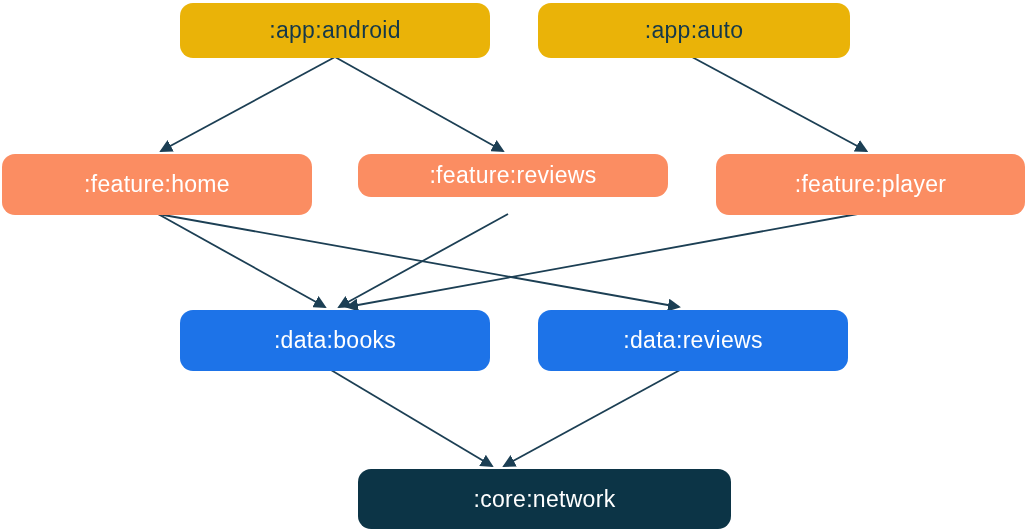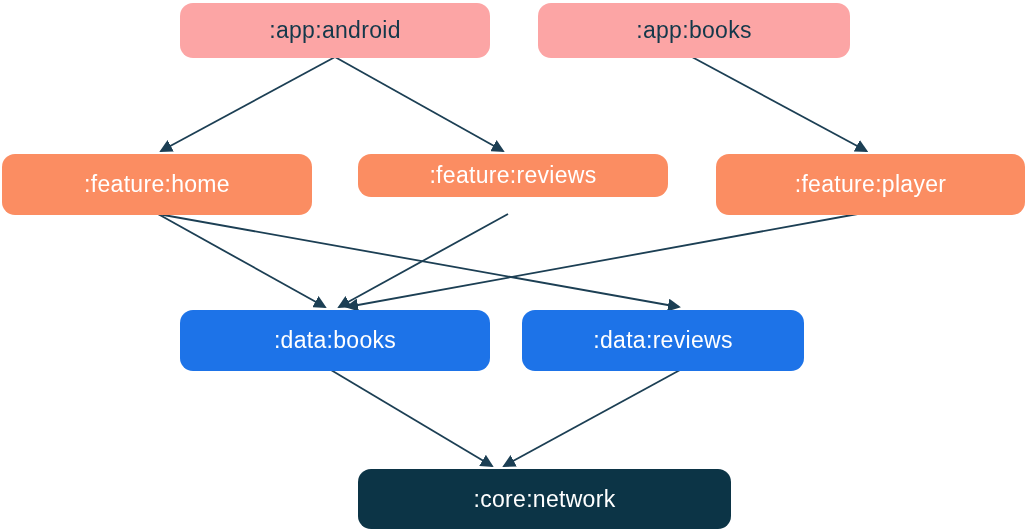--- a/index.html
+++ b/index.html
@@ -12,32 +12,32 @@
   }
   .node{
     position:absolute;
     display:flex;align-items:center;justify-content:center;
     border-radius:13px;
     font-size:23px;
     letter-spacing:0.3px;
     color:#ffffff;
     box-sizing:border-box;
   }
-  .type-app{background:#fca5a5;color:#14384a;}
+  .type-app{background:#eab308;color:#14384a;}
   .type-feature{background:#fb8d62;}
   .type-data{background:#1d73e8;}
   .type-core{background:#0c3446;}
 
   .node-app-android{left:180px;top:3px;width:310px;height:55px;}
   .node-app-auto{left:538px;top:3px;width:312px;height:55px;}
   .node-feature-home{left:2px;top:154px;width:310px;height:61px;}
   .node-feature-reviews{left:358px;top:154px;width:310px;height:43px;}
   .node-feature-player{left:716px;top:154px;width:309px;height:61px;}
   .node-data-books{left:180px;top:310px;width:310px;height:61px;}
-  .node-data-reviews{left:522px;top:310px;width:282px;height:61px;}
+  .node-data-reviews{left:538px;top:310px;width:310px;height:61px;}
   .node-core-network{left:358px;top:469px;width:373px;height:60px;}
 
   #edge-layer{
     position:absolute;left:0;top:0;width:1027px;height:531px;
     pointer-events:none;
   }
 </style>
 </head>
 <body>
 
@@ -60,21 +60,21 @@
         <line x1="331" y1="370" x2="492" y2="466" stroke="#1c3f54" stroke-width="1.8" marker-end="url(#arrowhead)"></line>
         <line x1="680" y1="370" x2="504" y2="466" stroke="#1c3f54" stroke-width="1.8" marker-end="url(#arrowhead)"></line>
       </g>
   </svg>
 
   <div class="node type-app node-app-android">
     <span>:app:android</span>
   </div>
 
   <div class="node type-app node-app-auto">
-    <span>:app:books</span>
+    <span>:app:auto</span>
   </div>
 
   <div class="node type-feature node-feature-home">
     <span>:feature:home</span>
   </div>
 
   <div class="node type-feature node-feature-reviews">
     <span>:feature:reviews</span>
   </div>
 

